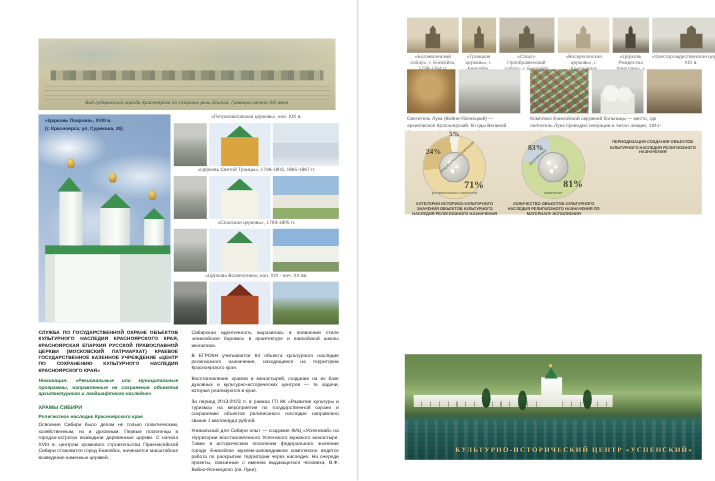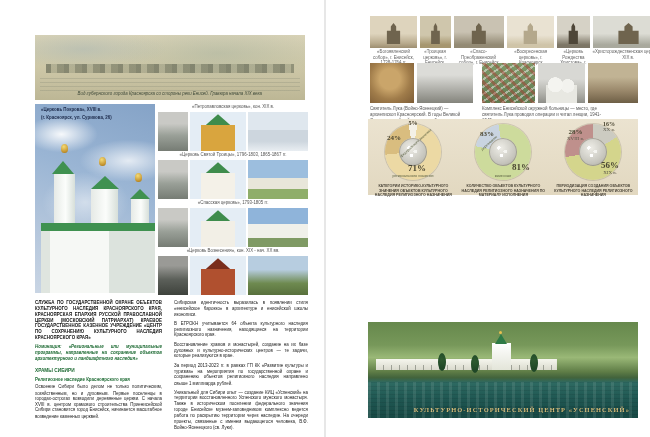--- a/index.html
+++ b/index.html
@@ -134,21 +134,21 @@
   .donut::after{content:"";position:absolute;inset:14px;border-radius:50%;
       background:
         radial-gradient(3px 3px at 35% 35%,#fff 60%,transparent 61%),
         radial-gradient(3px 3px at 58% 48%,#f4f4f0 60%,transparent 61%),
         radial-gradient(3px 3px at 44% 62%,#fff 60%,transparent 61%),
         radial-gradient(circle at 42% 36%,#eeede7,#c6c5bd 62%,#a3a29a);
       box-shadow:inset 0 0 0 1px rgba(120,115,100,.45);}
   .pct{position:absolute;font-family:"Liberation Serif",serif;font-weight:bold;
        color:#4a4632;text-align:center;line-height:1;z-index:2;}
   .pct .era{display:block;font-weight:normal;font-style:normal;font-size:5px;color:#5c584a;}
-  .p71{right:15px;bottom:7px;font-size:9px;}
+  .p71{right:1px;bottom:7px;font-size:9px;}
   .p24{left:2px;top:11px;font-size:7px;}
   .p5{left:50%;top:-4px;transform:translateX(-50%);font-size:6px;}
   .p81{right:1px;bottom:8px;font-size:9px;}
   .p19{left:5px;top:7px;font-size:7px;}
   .p56{right:2px;bottom:5px;font-size:9px;}
   .p28{left:2px;top:5px;font-size:7px;}
   .p16{right:6px;top:-3px;font-size:6px;}
   .arc-label{position:absolute;font-size:6px;color:#5a6040;white-space:nowrap;z-index:2;}
   .al-bot{left:50%;bottom:1px;transform:translateX(-50%) scale(.6);}
   .al-tl{left:-3px;top:16px;transform:rotate(-42deg) scale(.6);}
@@ -341,25 +341,20 @@
       <div class="chart chx1">
         <div class="donut d2">
           <span class="pct p19">83%</span>
           <span class="pct p81">81%</span>
           <span class="arc-label al-bot">каменные</span>
           <span class="arc-label al-tl">деревянные</span>
         </div>
         <div class="chart-caption">КОЛИЧЕСТВО ОБЪЕКТОВ КУЛЬТУРНОГО НАСЛЕДИЯ РЕЛИГИОЗНОГО НАЗНАЧЕНИЯ ПО МАТЕРИАЛУ ИСПОЛНЕНИЯ</div>
       </div>
       <div class="chart chx2">
-        <div class="donut d3">
-          <span class="pct p16"><b>16%</b><i class="era">XX в.</i></span>
-          <span class="pct p28"><b>28%</b><i class="era">XVIII в.</i></span>
-          <span class="pct p56"><b>56%</b><i class="era">XIX в.</i></span>
-        </div>
         <div class="chart-caption">ПЕРИОДИЗАЦИЯ СОЗДАНИЯ ОБЪЕКТОВ КУЛЬТУРНОГО НАСЛЕДИЯ РЕЛИГИОЗНОГО НАЗНАЧЕНИЯ</div>
       </div>
     </div>
 
     <figure class="abs panorama" style="left:43px;">
       <div class="m-strip"></div>
       <div class="m-church"></div>
       <div class="m-spire"></div>
       <div class="m-dot"></div>
       <div class="m-tree tr1"></div>

